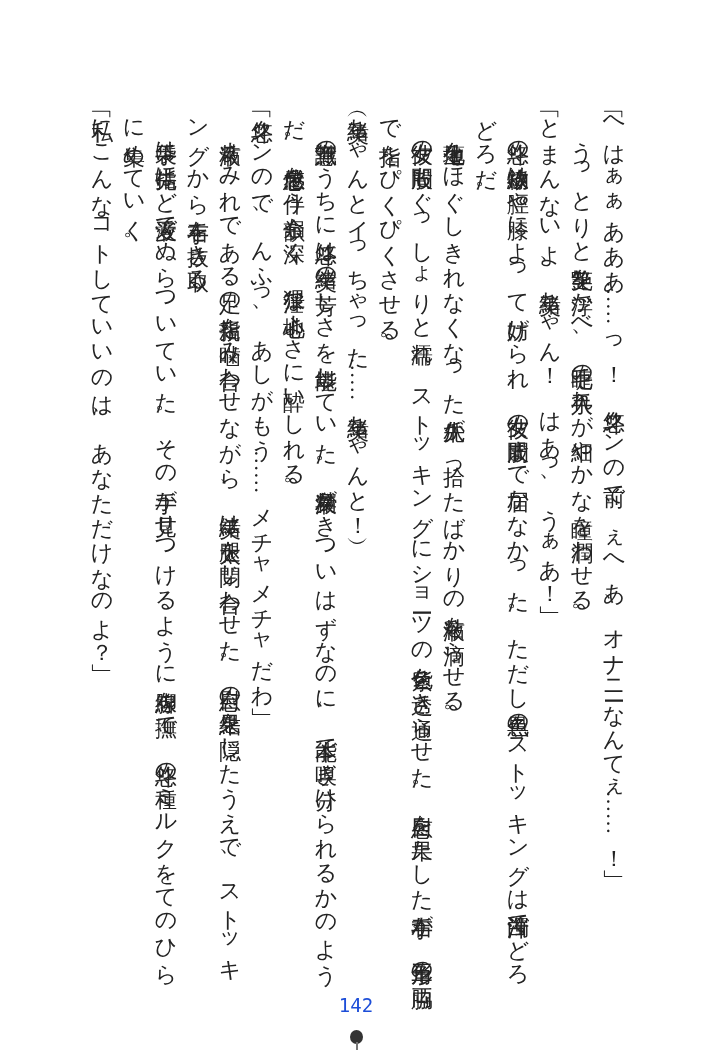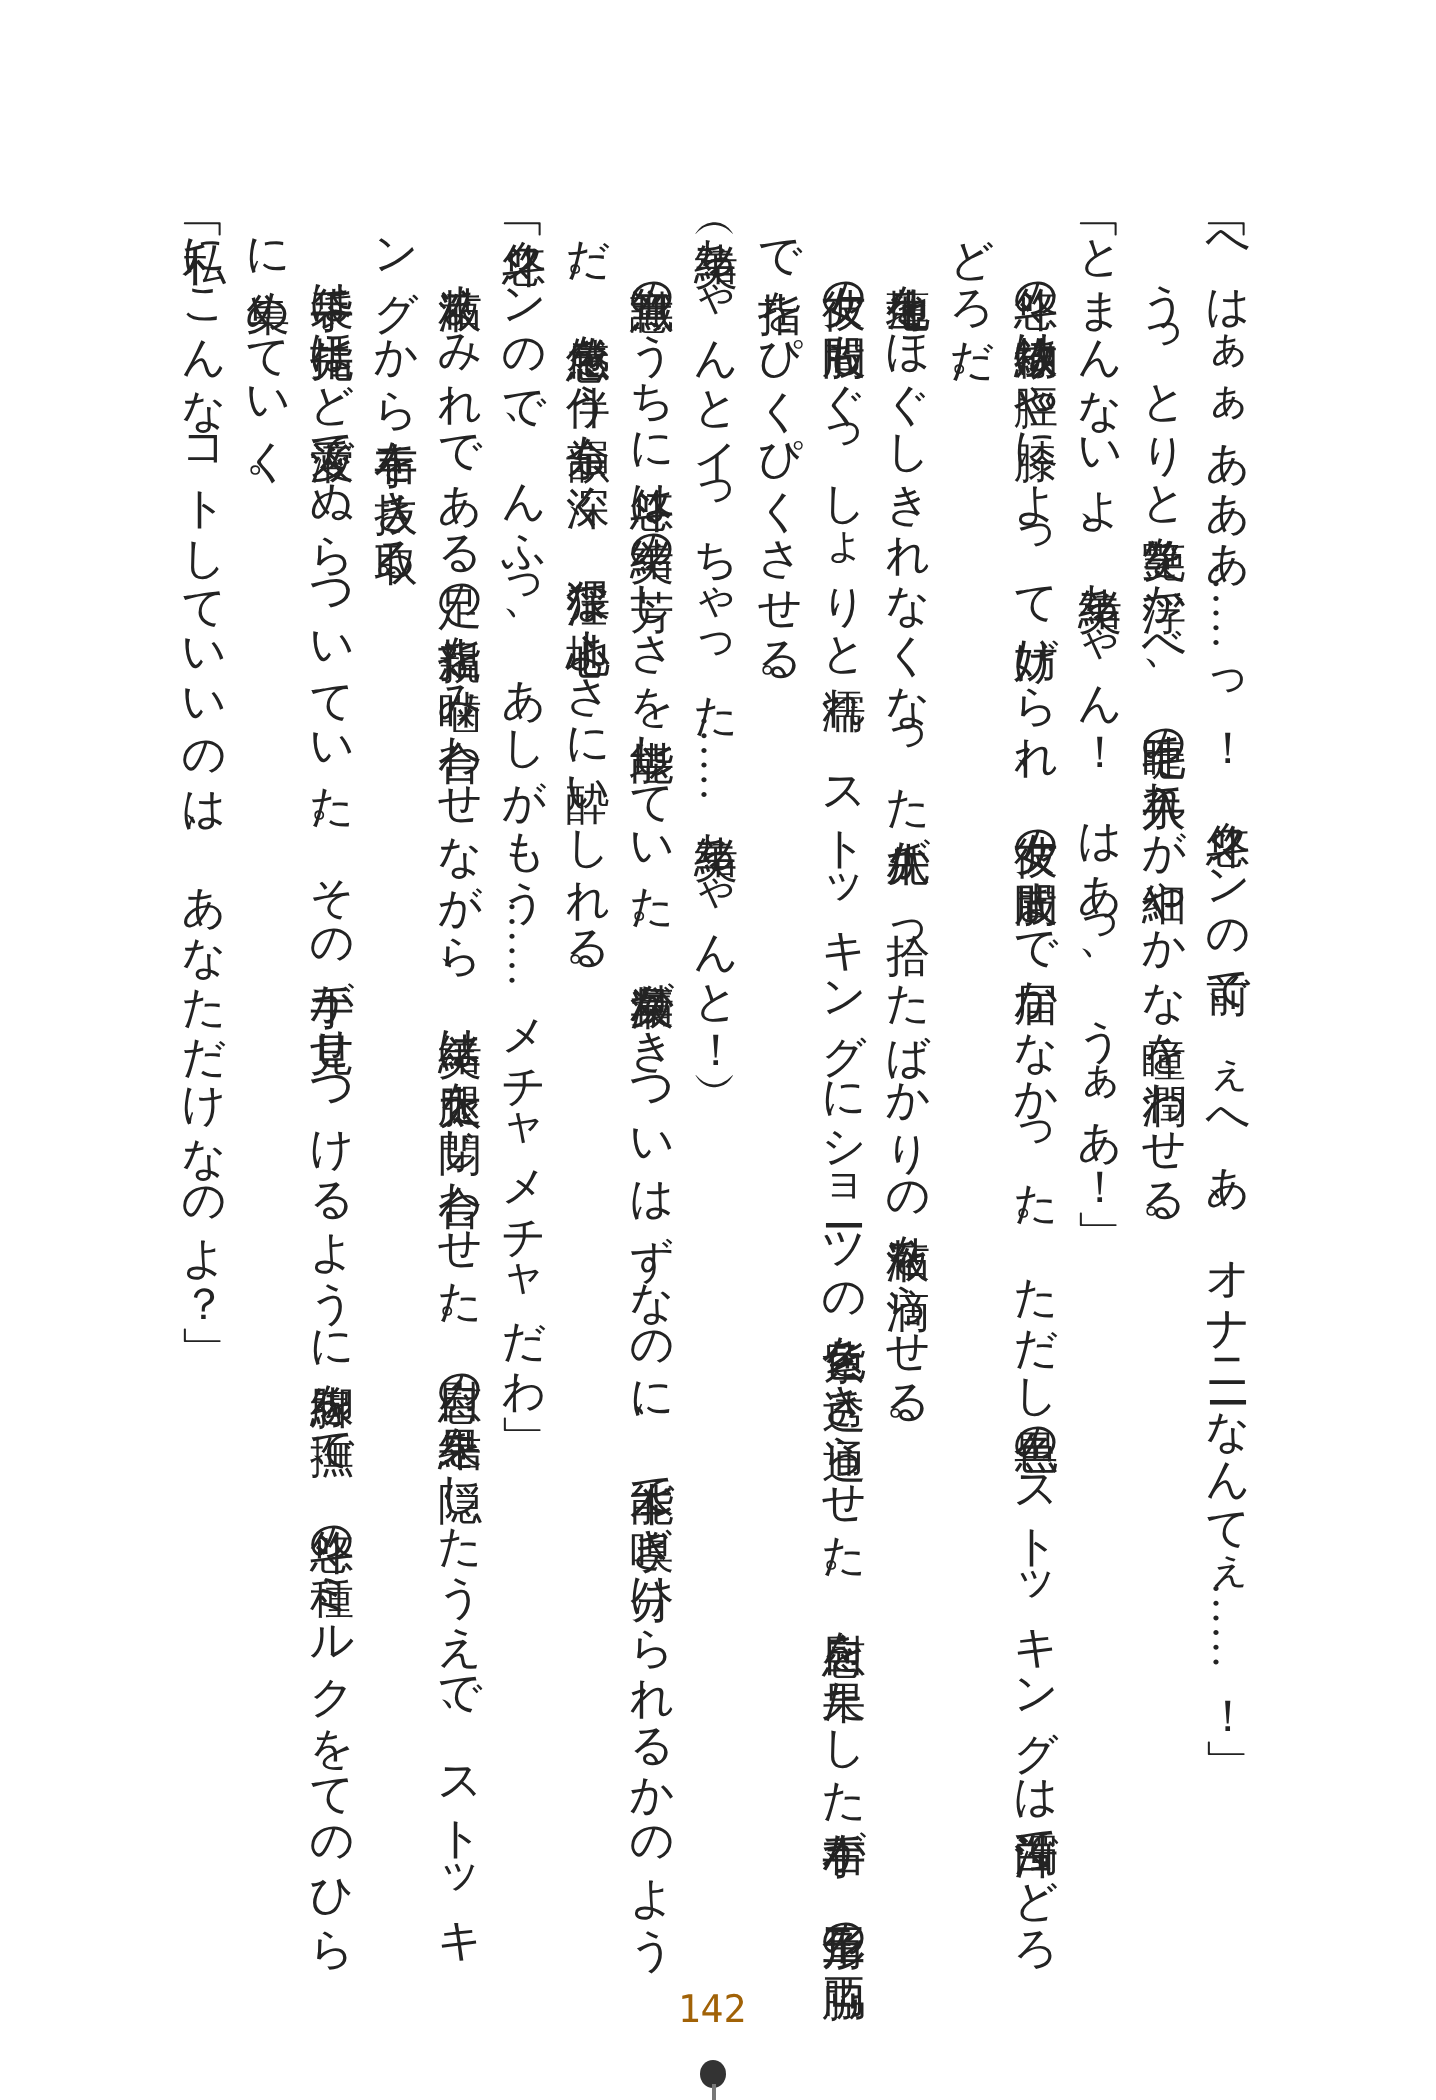--- a/index.html
+++ b/index.html
@@ -39,21 +39,21 @@
     height: 56px;
   }
   .page-number {
     position: absolute;
     left: 0;
     top: 0;
     width: 712px; 
     text-align: center;
     font-family: "DejaVu Sans Mono", "Liberation Mono", monospace;
     font-size: 19px;
-    color: #a16207;
+    color: #1d4ed8;
   }
   .marker-dot {
     position: absolute;
     left: 350px;
     top: 36px;
     width: 13px;
     height: 14px;
     border-radius: 50%;
     background: #333333;
   }

